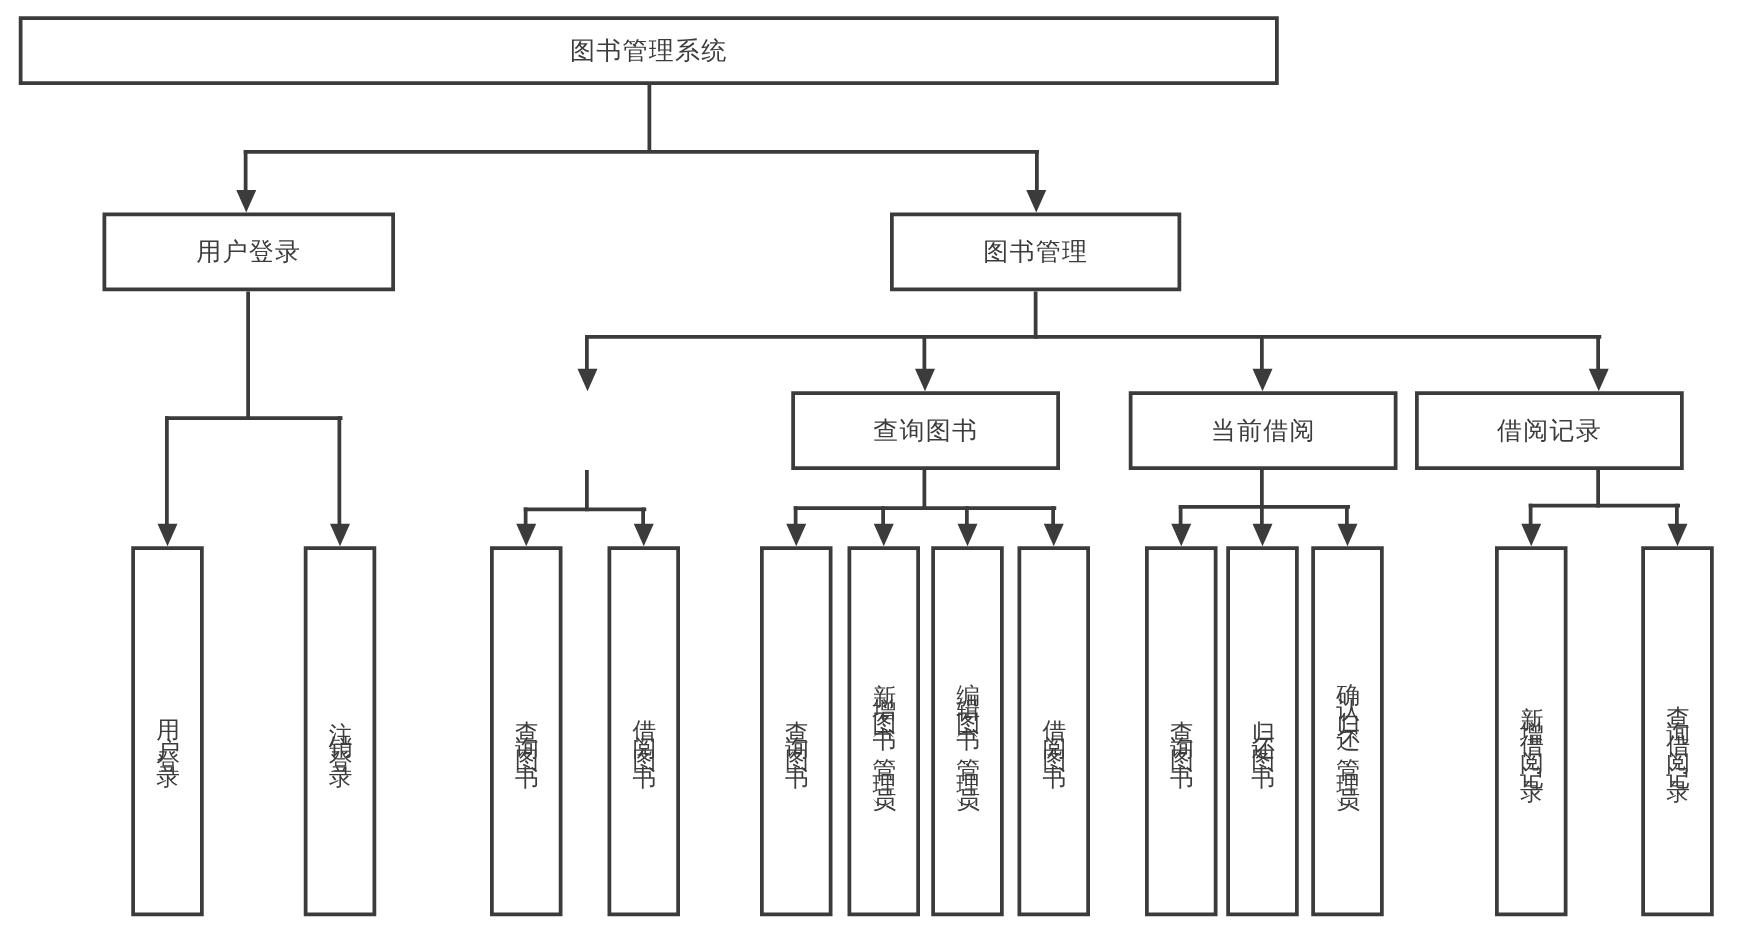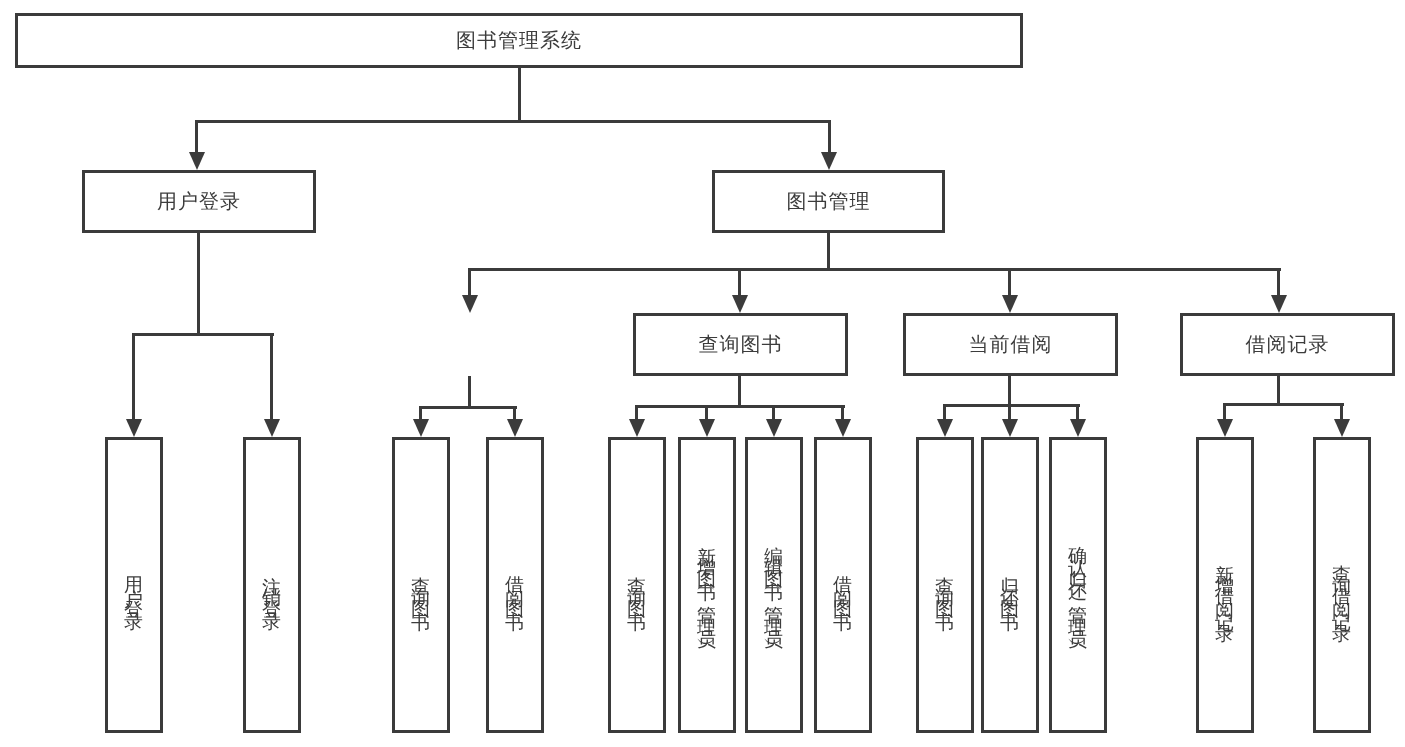--- a/index.html
+++ b/index.html
@@ -106,21 +106,21 @@
   <div class="node h" style="left:712px;top:170px;width:233px;height:63px">
     <span>图书管理</span>
   </div>
 
   <div class="node h" style="left:633px;top:313px;width:215px;height:63px">
     <span>查询图书</span>
   </div>
   <div class="node h" style="left:903px;top:313px;width:215px;height:63px">
     <span>当前借阅</span>
   </div>
-  <div class="node h" style="left:1180px;top:313px;width:215px;height:63px">
+  <div class="node h" style="left:1132px;top:313px;width:215px;height:63px">
     <span>借阅记录</span>
   </div>
 
   <div class="node v" style="left:105px;top:437px;width:58px;height:296px">
     <span>用户登录</span>
   </div>
   <div class="node v" style="left:243px;top:437px;width:58px;height:296px">
     <span>注销登录</span>
   </div>
 

